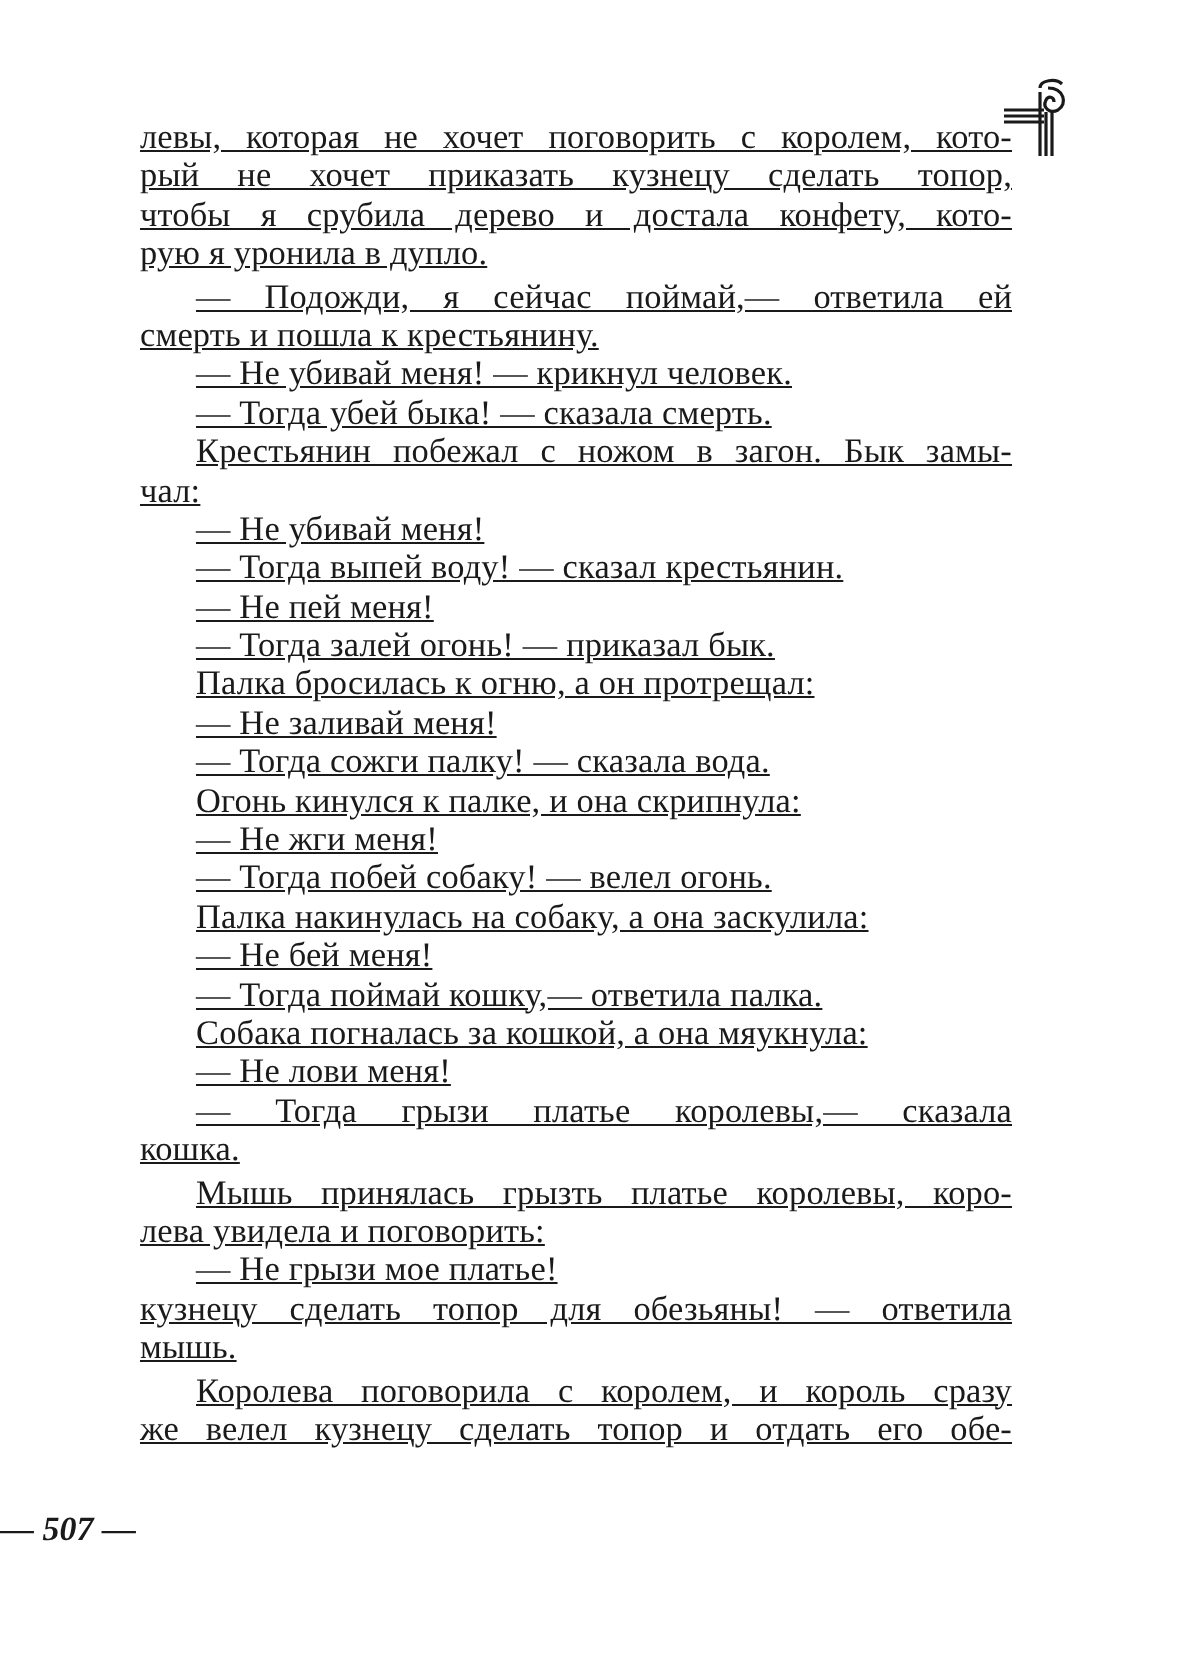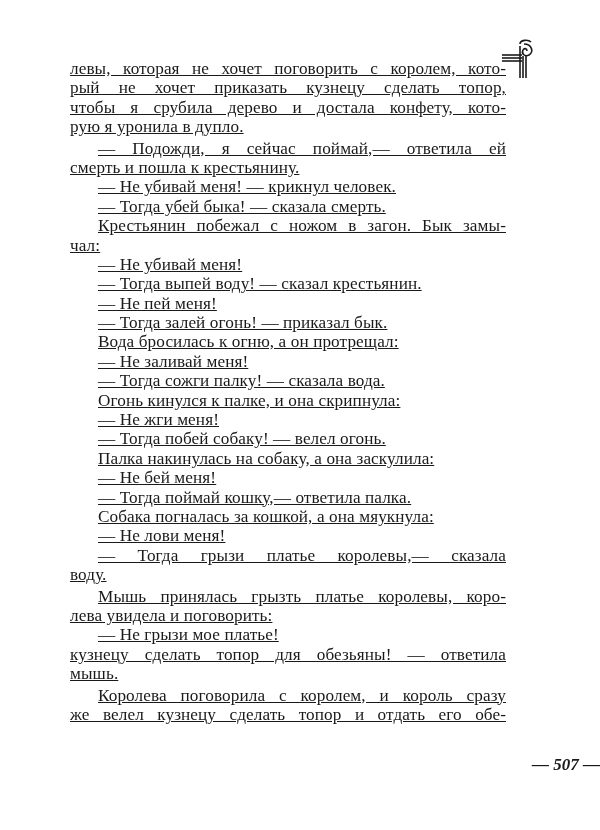--- a/index.html
+++ b/index.html
@@ -45,21 +45,21 @@
     padding-left: 28px;
   }
   .para-gap {
     margin-top: 2px;
   }
   .page-number {
     position: absolute;
     left: 0;
     width: 600px;
     top: 755px;
-    text-align: right;
+    text-align: left;
     font-size: 17px;
     font-style: italic;
     font-weight: bold;
   }
 </style>
 </head>
 <body>
 
 <svg class="ornament" viewBox="0 0 40 48" xmlns="http://www.w3.org/2000/svg">
   <g fill="none" stroke="#1a1a1a" stroke-width="1.6">
@@ -82,33 +82,33 @@
     <div class="line indent para-gap">— Подожди, я сейчас поймай,— ответила ей</div>
     <div class="line last">смерть и пошла к крестьянину.</div>
     <div class="line indent last">— Не убивай меня! — крикнул человек.</div>
     <div class="line indent last">— Тогда убей быка! — сказала смерть.</div>
     <div class="line indent">Крестьянин побежал с ножом в загон. Бык замы-</div>
     <div class="line last">чал:</div>
     <div class="line indent last">— Не убивай меня!</div>
     <div class="line indent last">— Тогда выпей воду! — сказал крестьянин.</div>
     <div class="line indent last">— Не пей меня!</div>
     <div class="line indent last">— Тогда залей огонь! — приказал бык.</div>
-    <div class="line indent last">Вода бросилась к огню, а он протрещал:</div>
+    <div class="line indent last">Палка бросилась к огню, а он протрещал:</div>
     <div class="line indent last">— Не заливай меня!</div>
     <div class="line indent last">— Тогда сожги палку! — сказала вода.</div>
     <div class="line indent last">Огонь кинулся к палке, и она скрипнула:</div>
     <div class="line indent last">— Не жги меня!</div>
     <div class="line indent last">— Тогда побей собаку! — велел огонь.</div>
     <div class="line indent last">Палка накинулась на собаку, а она заскулила:</div>
     <div class="line indent last">— Не бей меня!</div>
     <div class="line indent last">— Тогда поймай кошку,— ответила палка.</div>
     <div class="line indent last">Собака погналась за кошкой, а она мяукнула:</div>
     <div class="line indent last">— Не лови меня!</div>
     <div class="line indent">— Тогда грызи платье королевы,— сказала</div>
-    <div class="line last">воду.</div>
+    <div class="line last">кошка.</div>
     <div class="line indent para-gap">Мышь принялась грызть платье королевы, коро-</div>
     <div class="line last">лева увидела и поговорить:</div>
     <div class="line indent last">— Не грызи мое платье!</div>
     <div class="line">кузнецу сделать топор для обезьяны! — ответила</div>
     <div class="line last">мышь.</div>
     <div class="line indent para-gap">Королева поговорила с королем, и король сразу</div>
     <div class="line">же велел кузнецу сделать топор и отдать его обе-</div>
   </div>
 
 <div class="page-number">— 507 —</div>

